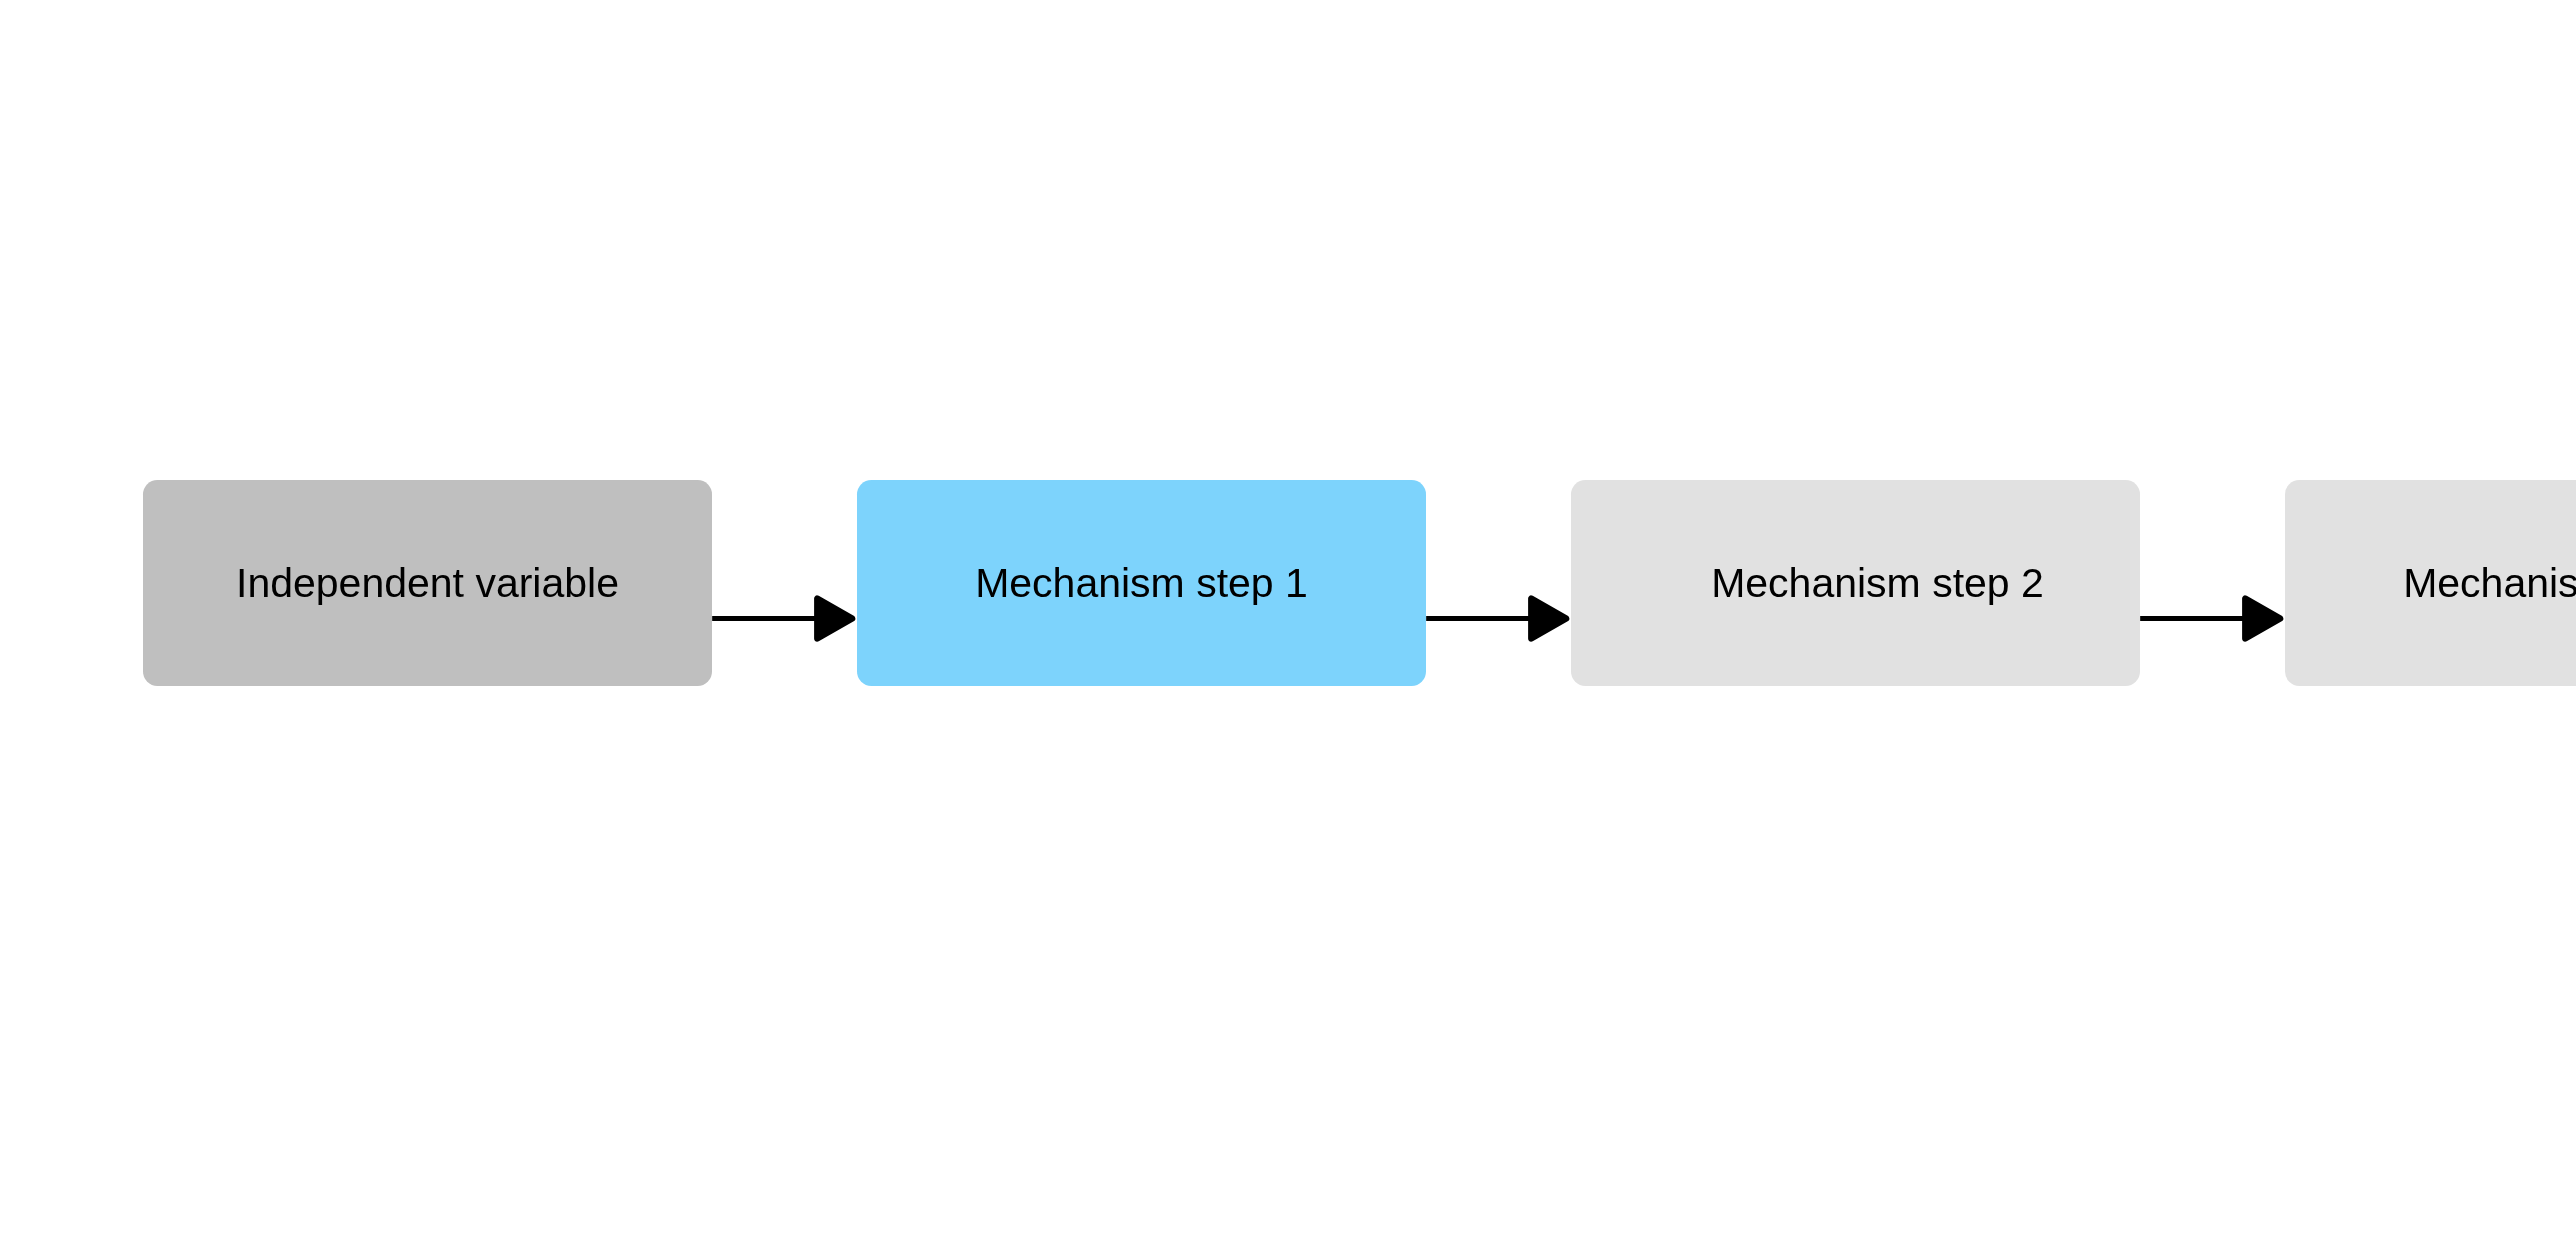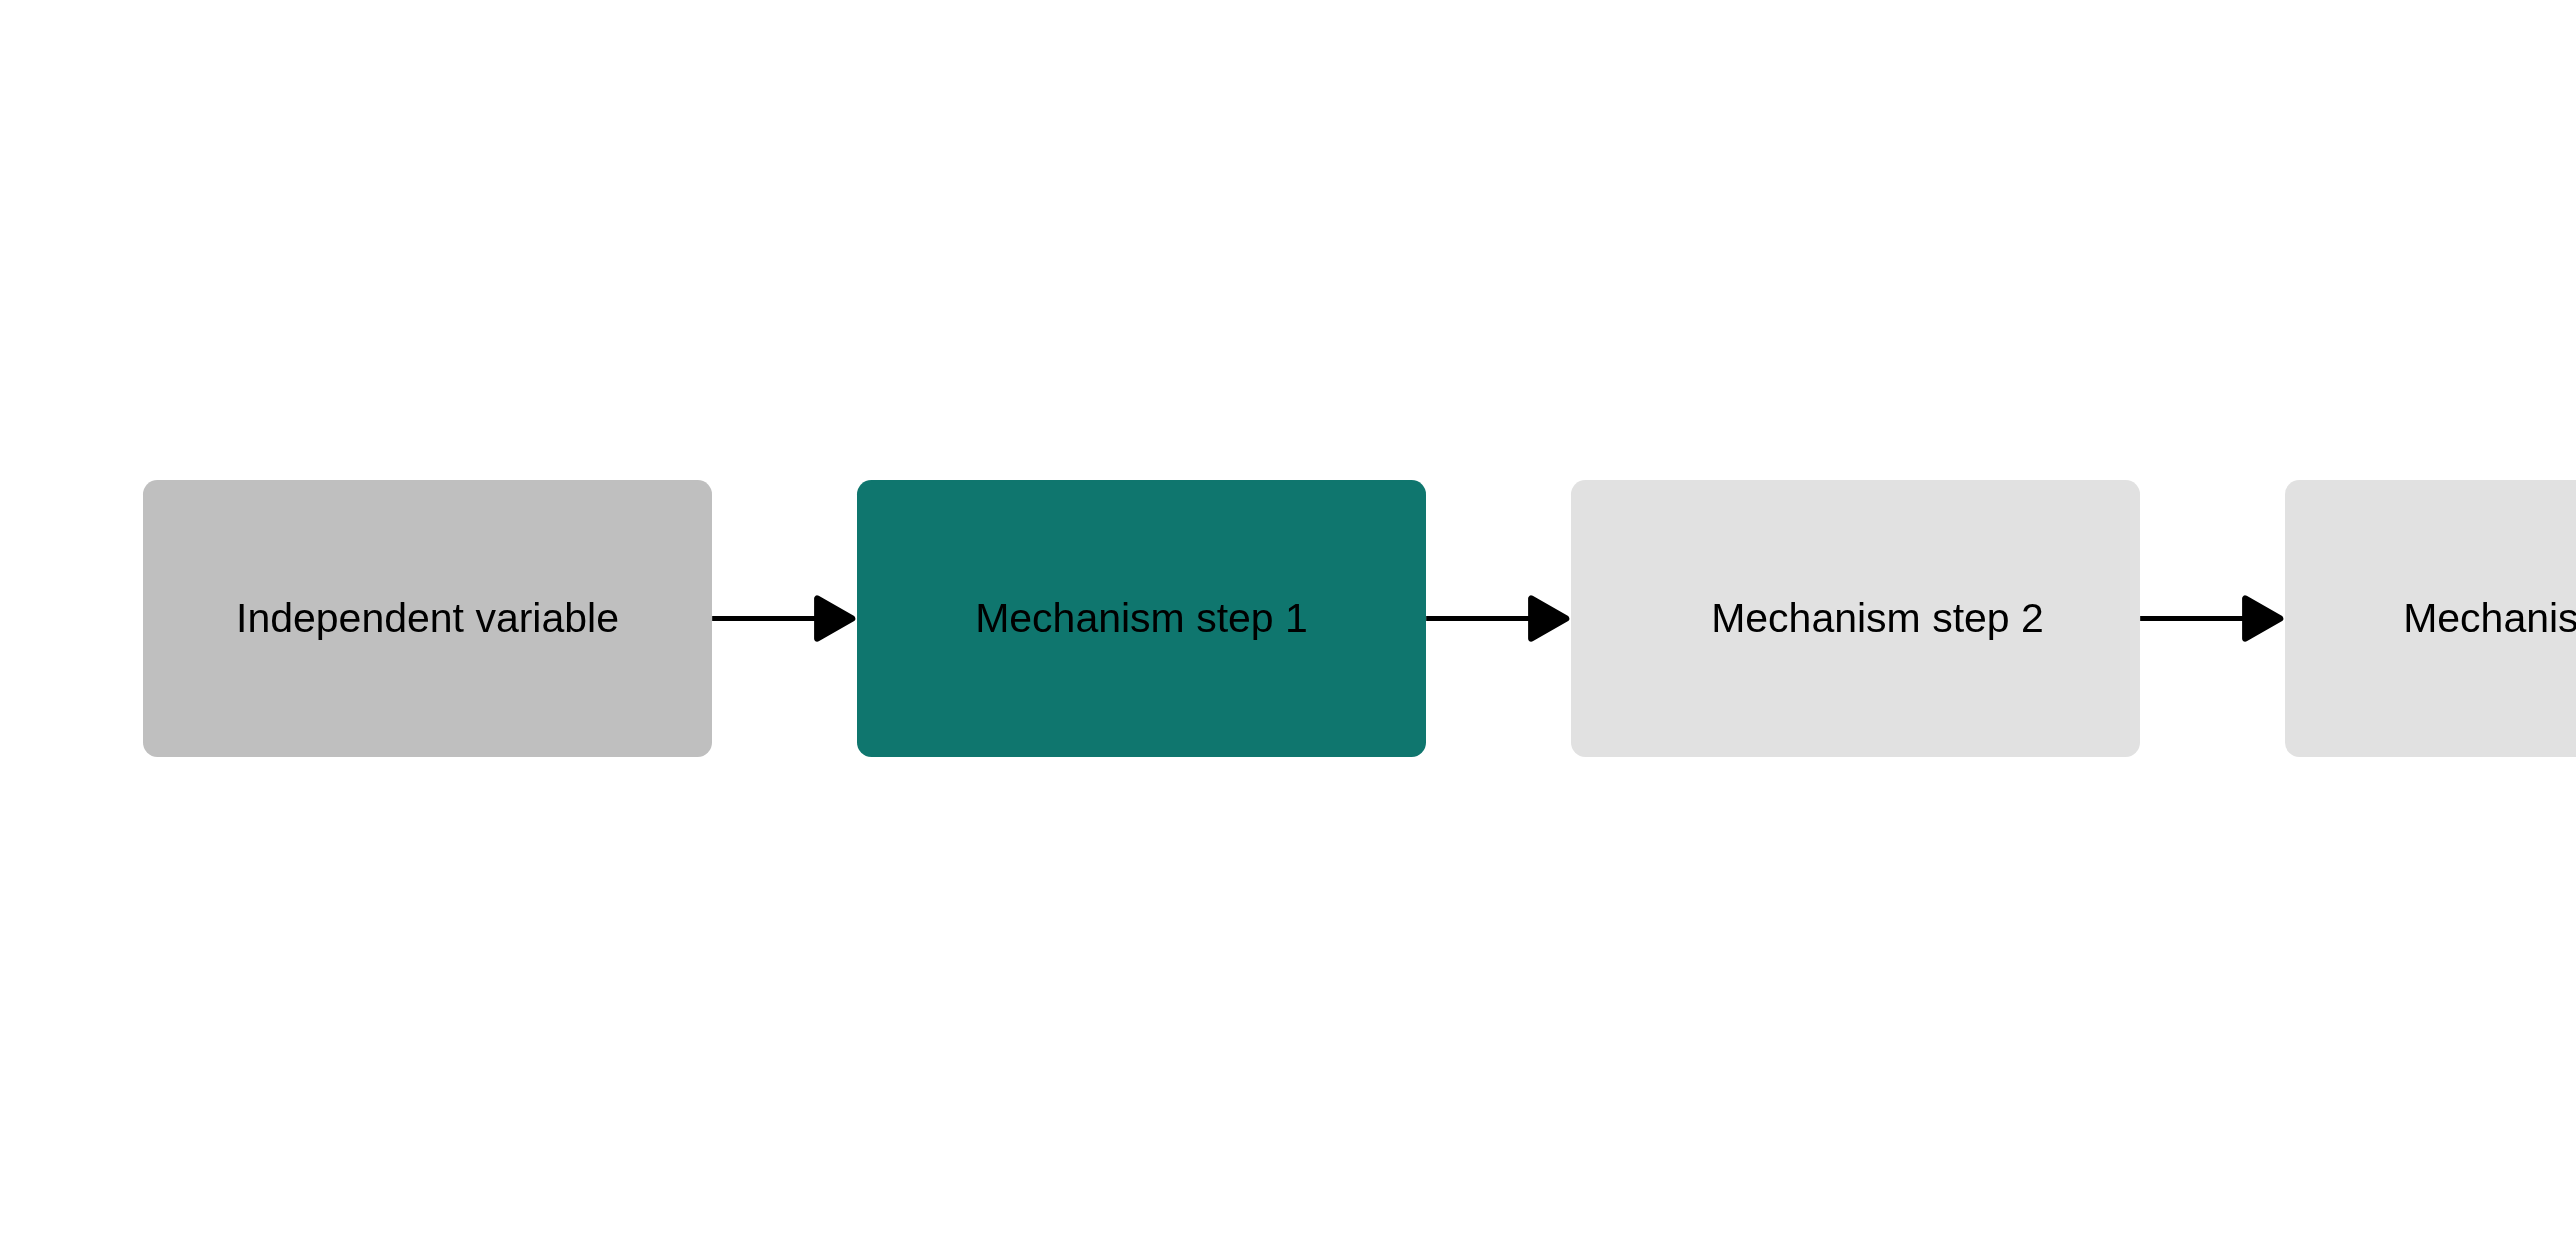--- a/index.html
+++ b/index.html
@@ -19,21 +19,21 @@
     position: absolute;
     left: 143px;
     top: 480px;
     height: 277px;
     display: flex;
     flex-direction: row;
     align-items: stretch;
   }
   .node {
     width: 569px;
-    height: 277px;
+    height: 206px;
     border-radius: 14.4px;
     display: flex;
     align-items: center;
     justify-content: center;
     flex: 0 0 auto;
   }
   .node--end  { background: #bfbfbf; }
   .node--step { background: #e1e1e1; }
   .node-label {
     font-size: 41px;
@@ -67,21 +67,21 @@
       <span class="node-label" style="color: rgb(0, 0, 0);">Independent variable</span>
     </div>
 
     <div class="connector">
       <svg viewBox="0 0 281 538">
         <line class="arrow-line" x1="0" y1="269" x2="210" y2="269" stroke="#000000" stroke-width="10"></line>
         <polygon class="arrow-head" points="204,230 204,308 272,269" fill="#000000" stroke="#000000" stroke-width="12" stroke-linejoin="round"></polygon>
       </svg>
     </div>
 
-    <div class="node node--step" style="background: #0f766e;">
+    <div class="node node--step" style="background: #7dd3fc;">
       <span class="node-label" style="color: rgb(0, 0, 0);">Mechanism step 1</span>
     </div>
 
     <div class="connector">
       <svg viewBox="0 0 281 538">
         <line class="arrow-line" x1="0" y1="269" x2="210" y2="269" stroke="#000000" stroke-width="10"></line>
         <polygon class="arrow-head" points="204,230 204,308 272,269" fill="#000000" stroke="#000000" stroke-width="12" stroke-linejoin="round"></polygon>
       </svg>
     </div>
 

